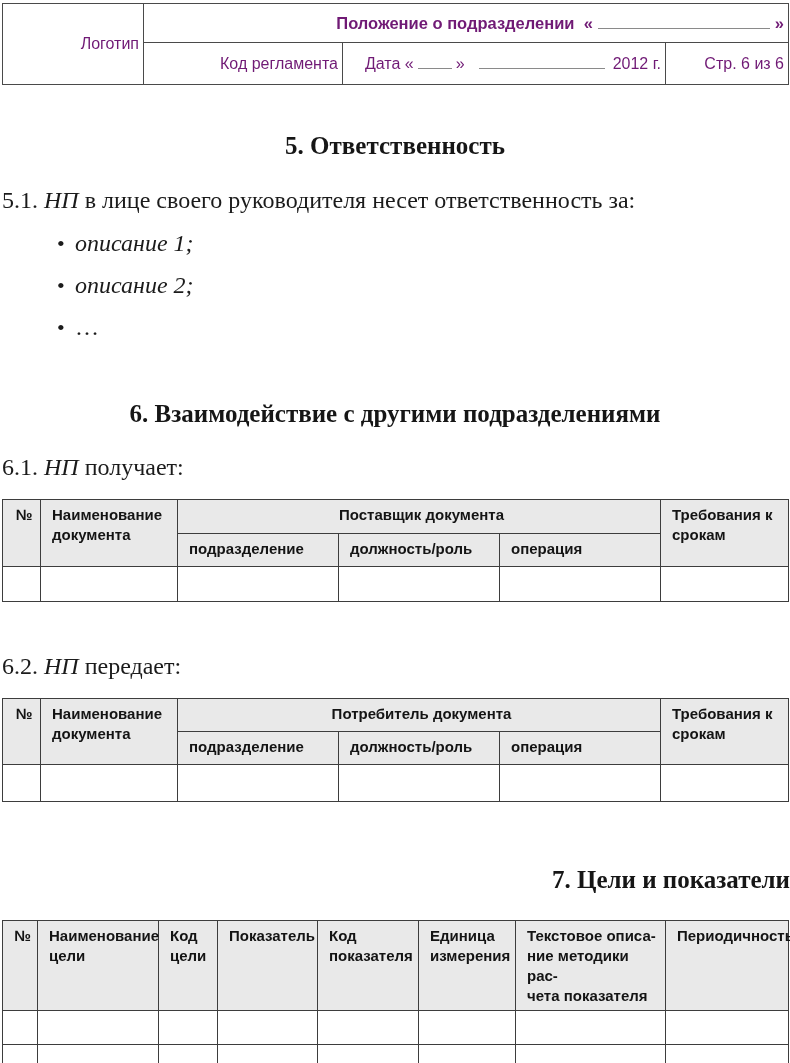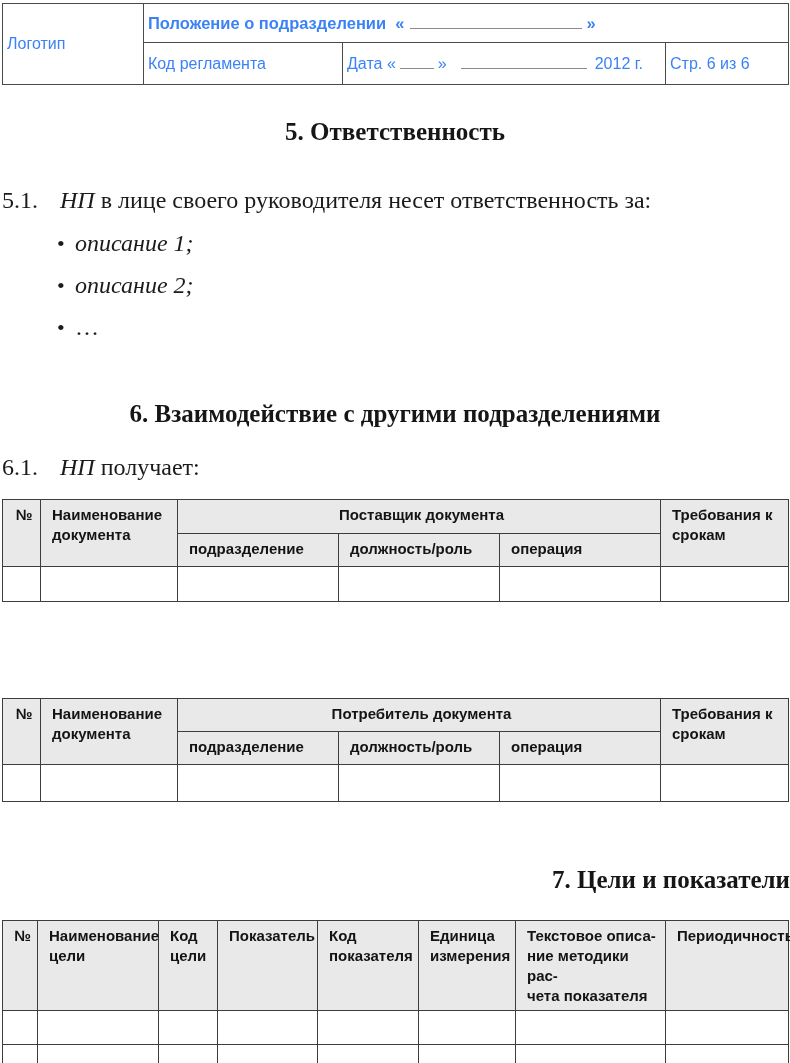--- a/index.html
+++ b/index.html
@@ -13,22 +13,22 @@
     overflow: hidden;
   }
   .abs { position: absolute; }
 
   
   table { border-collapse: collapse; table-layout: fixed; }
   .doc-header { width: 786px; }
   .doc-header td {
     border: 1.5px solid #4a4a4a;
     font: 16px/1.25 "Liberation Sans", sans-serif;
-    color: #3b82f6;
-    text-align: left;
+    color: #701a75;
+    text-align: right;
     vertical-align: middle;
     padding: 2px 4px;
     background: #fff;
   }
   .doc-header td.title-cell { font-weight: bold; font-size: 16.5px; }
   .blank {
     display: inline-block;
     height: 13px;
     border-bottom: 1.5px solid #8a8a8a;
     vertical-align: baseline;
@@ -38,21 +38,21 @@
   .blank-mid   { width: 126px; margin: 0 8px 0 14px; }
 
   
   .sec-heading {
     width: 100%;
     text-align: center;
     font: bold 25px/31px "Liberation Serif", serif;
     color: #161616;
   }
   .para { font: 24px/30px "Liberation Serif", serif; color: #1b1b1b; }
-  .ital { font-style: italic; margin-left: 16px; }
+  .ital { font-style: italic; }
   .bullets { list-style: none; margin: 0; padding: 0; }
   .bullets li {
     position: relative;
     padding-left: 75px;
     margin-bottom: 12px;
     font: italic 24px/30px "Liberation Serif", serif;
   }
   .bullets li .dot {
     position: absolute;
     left: 57px; top: 1px;
@@ -114,21 +114,21 @@
       <td>
         <span>Дата «</span><span class="blank blank-small"></span><span>»</span><span class="blank blank-mid"></span><span>2012 г.</span>
       </td>
       <td>
         <span>Стр. 6 из 6</span>
       </td>
     </tr>
   </tbody>
     </table>
 
-  <div class="sec-heading abs" style="top:116px; left:0;">5. Ответственность</div>
+  <div class="sec-heading abs" style="top:130px; left:0;">5. Ответственность</div>
 
   <div class="para abs" style="top:185px; left:2px; width:780px;"><span>5.1. </span><span class="ital">НП</span><span> в лице своего руководителя несет ответственность за:</span></div>
 
   <ul class="bullets abs" style="top:228px; left:0; width:780px;">
     <li><span class="dot">•</span><span>описание 1;</span></li>
     <li><span class="dot">•</span><span>описание 2;</span></li>
     <li><span class="dot">•</span><span style="font-style:normal;">…</span></li>
   </ul>
 
   <div class="sec-heading abs" style="top:398px; left:0;">6. Взаимодействие с другими подразделениями</div>
@@ -160,20 +160,21 @@
       <td></td>
           <td></td>
           <td></td>
           <td></td>
           <td></td>
           <td></td>
     </tr>
   </tbody>
     </table>
 
+  <div class="para abs" style="top:651px; left:2px; width:780px;"><span>6.2. </span><span class="ital">НП</span><span> передает:</span></div>
 
   <table class="grid abs" style="left:2px; top:698px;">
     <colgroup>
         <col style="width:38px">
         <col style="width:137px">
         <col style="width:161px">
         <col style="width:161px">
         <col style="width:161px">
         <col style="width:128px">
       </colgroup>

